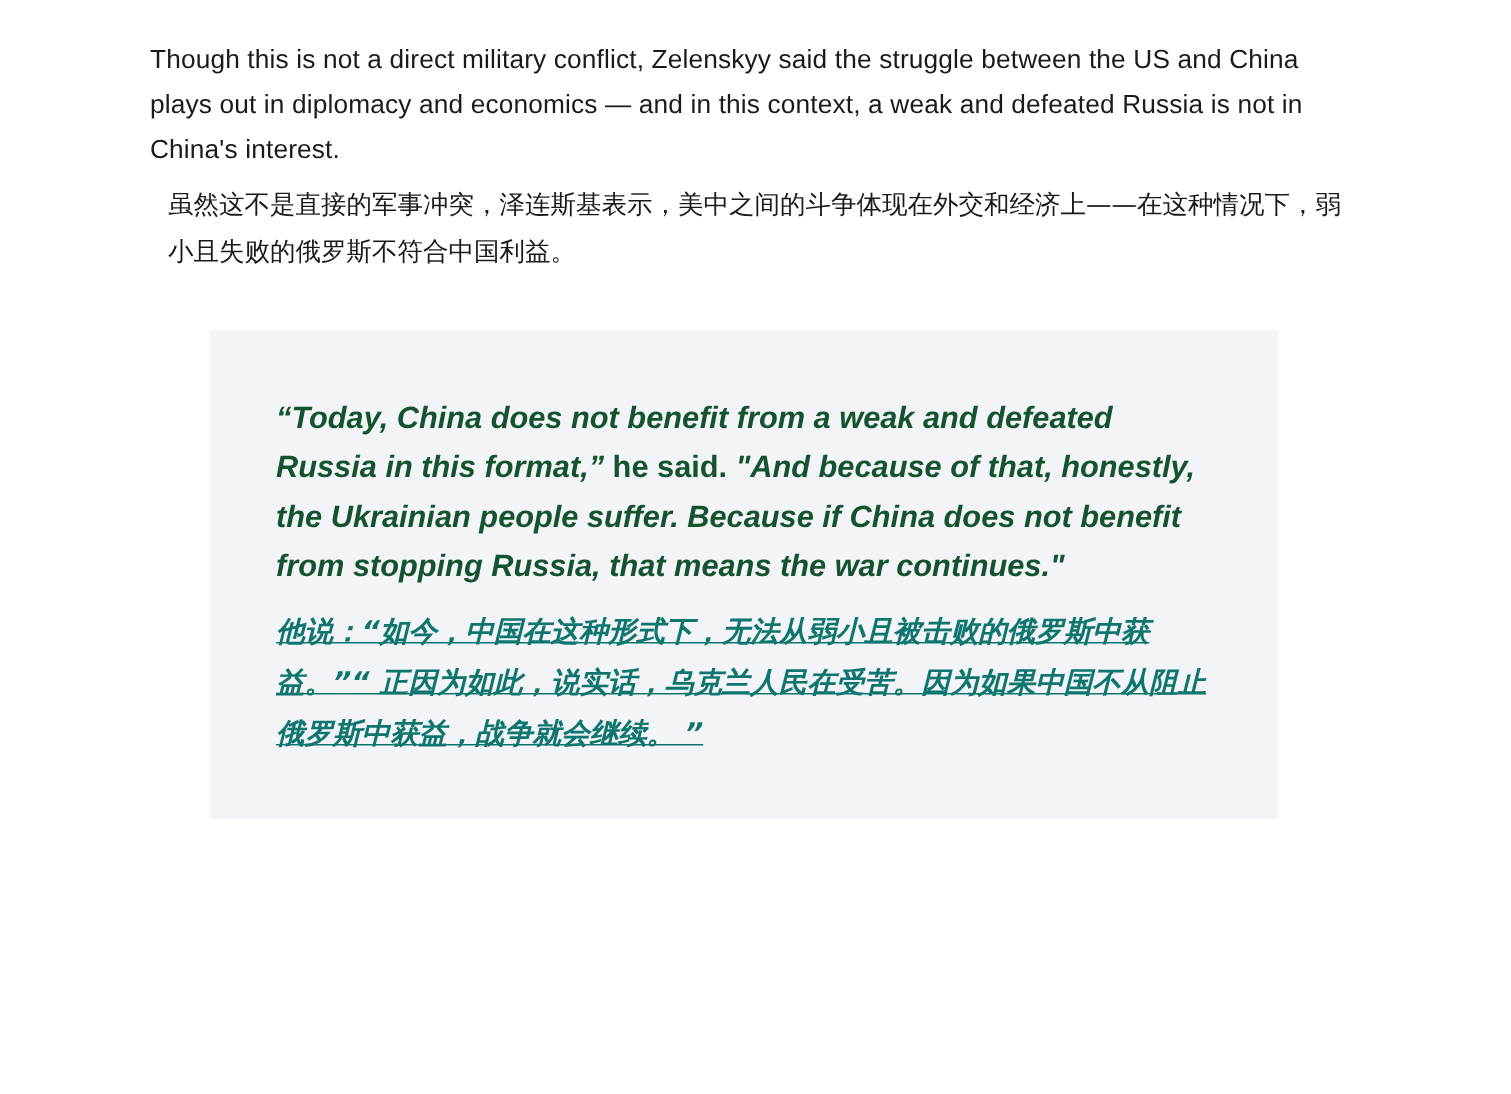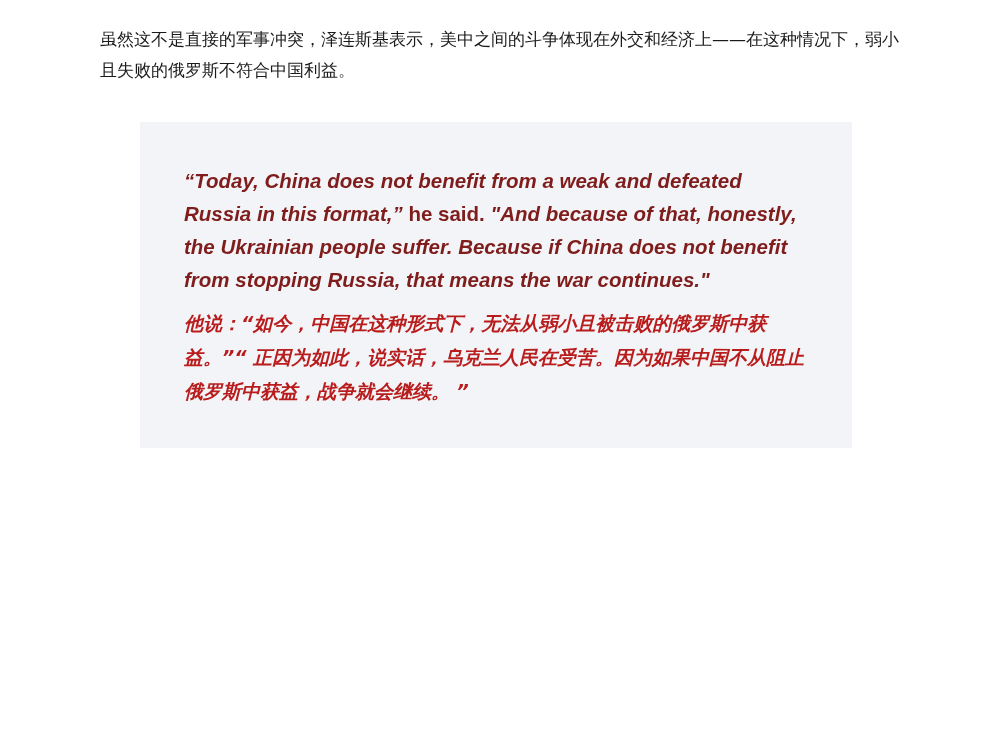--- a/index.html
+++ b/index.html
@@ -34,69 +34,71 @@
     color: #1a1a1a;
     letter-spacing: 0.1px;
     margin: 0 0 8px 0;
   }
   
   .para-zh {
     font-family: "DejaVu Sans", sans-serif;
     font-size: 17px;
     line-height: 31px;
     color: #1a1a1a;
-    margin: 0 0 8px 0;
+    margin: 0 0 8px 12px;
   }
 
   
   .quote-block {
     margin-top: 36px;
     background: #f3f4f7;
     padding: 42px 44px 40px 44px;
     width: 712px;
     box-sizing: border-box;
   }
   .quote-en {
     font-family: "Liberation Sans", sans-serif;
     font-style: italic;
     font-weight: bold;
     font-size: 20.5px;
     line-height: 33px;
-    color: #7f1d1d;
+    color: #14532d;
     margin: 0 0 10px 0;
   }
   .quote-en .plain {
     font-style: normal;
   }
   .quote-zh {
     font-family: "DejaVu Sans", sans-serif;
     font-style: italic;
     font-weight: bold;
     font-size: 19px;
     line-height: 34px;
-    color: #b91c1c;
+    color: #0f766e;
     margin: 0;
+    text-decoration: underline;
   }
 
   .after-block {
     margin-top: 52px;
   }
   .para-en .italic-quote {
     font-style: italic;
   }
   .para-zh .italic-quote {
     font-style: italic;
   }
 </style>
 </head>
 <body>
 
 <div class="page">
   <div class="content">
 
+    <p class="para-en">Though this is not a direct military conflict, Zelenskyy said the struggle between the US and China plays out in diplomacy and economics — and in this context, a weak and defeated Russia is not in China's interest.</p>
 
     <p class="para-zh">虽然这不是直接的军事冲突，泽连斯基表示，美中之间的斗争体现在外交和经济上——在这种情况下，弱小且失败的俄罗斯不符合中国利益。</p>
 
     <blockquote class="quote-block">
       <p class="quote-en"><span>“Today, China does not benefit from a weak and defeated Russia in this format,”</span><span class="plain"> he said. </span><span>"And because of that, honestly, the Ukrainian people suffer. Because if China does not benefit from stopping Russia, that means the war continues."</span></p>
 
       <p class="quote-zh">他说：“如今，中国在这种形式下，无法从弱小且被击败的俄罗斯中获益。”“ 正因为如此，说实话，乌克兰人民在受苦。因为如果中国不从阻止俄罗斯中获益，战争就会继续。 ”</p>
     </blockquote>
 
 

